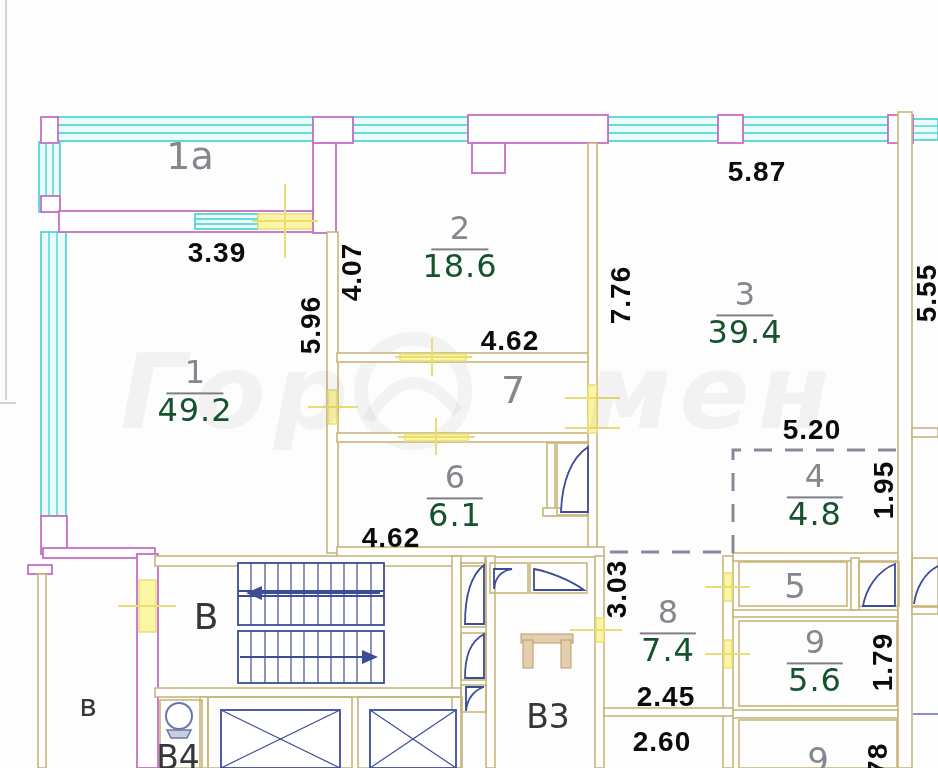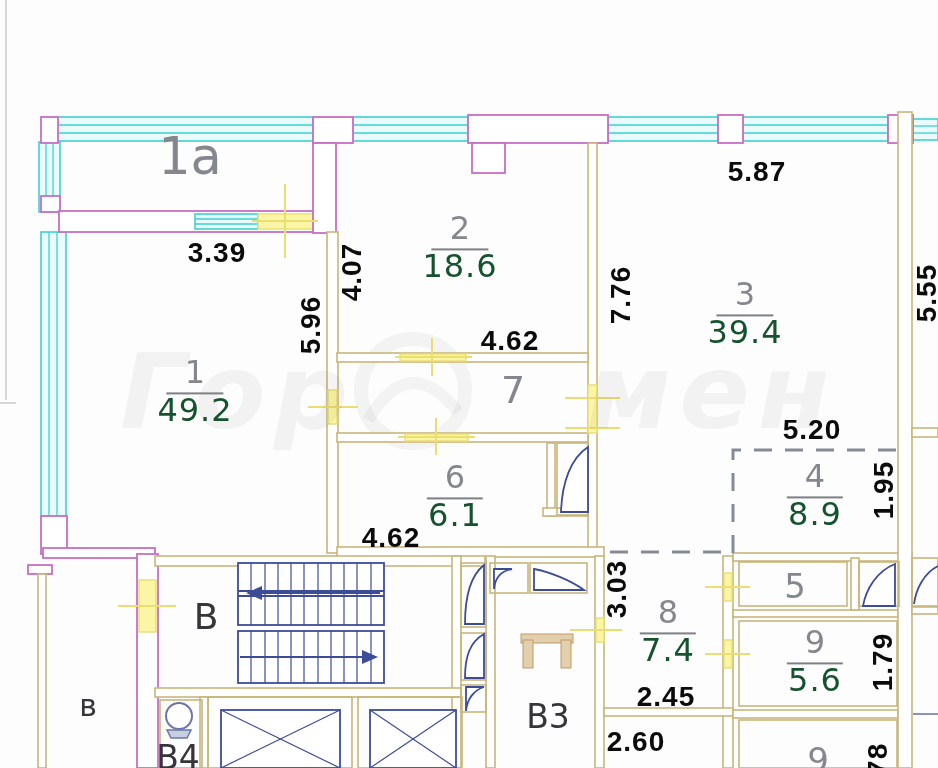--- a/index.html
+++ b/index.html
@@ -235,40 +235,40 @@
   <g>
     <rect x="521" y="634" width="52" height="9" fill="#e2cfae" stroke="#c09a66" stroke-width="1"></rect>
     <rect x="523" y="640" width="10" height="28" fill="#e2cfae" stroke="#c09a66" stroke-width="1"></rect>
     <rect x="561" y="640" width="10" height="28" fill="#e2cfae" stroke="#c09a66" stroke-width="1"></rect>
   </g>
 </svg>
 
   <div class="wm" style="left:238px;top:392px;">Гор</div>
   <div class="wm" style="left:712px;top:392px;">мен</div>
 
-  <div class="plain" style="left:190px;top:156px;font-size:51px;">1а</div>
+  <div class="plain" style="left:190px;top:156px;font-size:38px;">1а</div>
 
   <div class="room-label" style="left:195px;top:392px;">
     <span class="rnum">1</span>
     <span class="rarea">49.2</span>
   </div>
 
   <div class="room-label" style="left:460px;top:248px;">
     <span class="rnum">2</span>
     <span class="rarea">18.6</span>
   </div>
 
   <div class="room-label" style="left:745px;top:314px;">
     <span class="rnum">3</span>
     <span class="rarea">39.4</span>
   </div>
 
   <div class="room-label" style="left:815px;top:496px;">
     <span class="rnum">4</span>
-    <span class="rarea">8.9</span>
+    <span class="rarea">4.8</span>
   </div>
 
   <div class="plain" style="left:795px;top:586px;">5</div>
 
   <div class="room-label" style="left:455px;top:497px;">
     <span class="rnum">6</span>
     <span class="rarea">6.1</span>
   </div>
 
   <div class="plain" style="left:513px;top:390px;font-size:38px;">7</div>
@@ -295,17 +295,17 @@
   <div class="dim v" style="left:352px;top:272px;">4.07</div>
   <div class="dim" style="left:510px;top:341px;">4.62</div>
   <div class="dim" style="left:391px;top:538px;">4.62</div>
   <div class="dim" style="left:757px;top:172px;text-align:center;">5.87</div>
   <div class="dim v" style="left:621px;top:295px;">7.76</div>
   <div class="dim v" style="left:927px;top:293px;">5.55</div>
   <div class="dim" style="left:812px;top:430px;">5.20</div>
   <div class="dim v" style="left:884px;top:490px;">1.95</div>
   <div class="dim v" style="left:617px;top:589px;">3.03</div>
   <div class="dim" style="left:666px;top:697px;">2.45</div>
-  <div class="dim" style="left:636px;top:742px;text-align:right;">2.60</div>
+  <div class="dim" style="left:662px;top:742px;text-align:right;">2.60</div>
   <div class="dim v" style="left:883px;top:662px;">1.79</div>
   <div class="dim v" style="left:878px;top:772px;">1.78</div>
 
 </div>
 
 </body></html>

